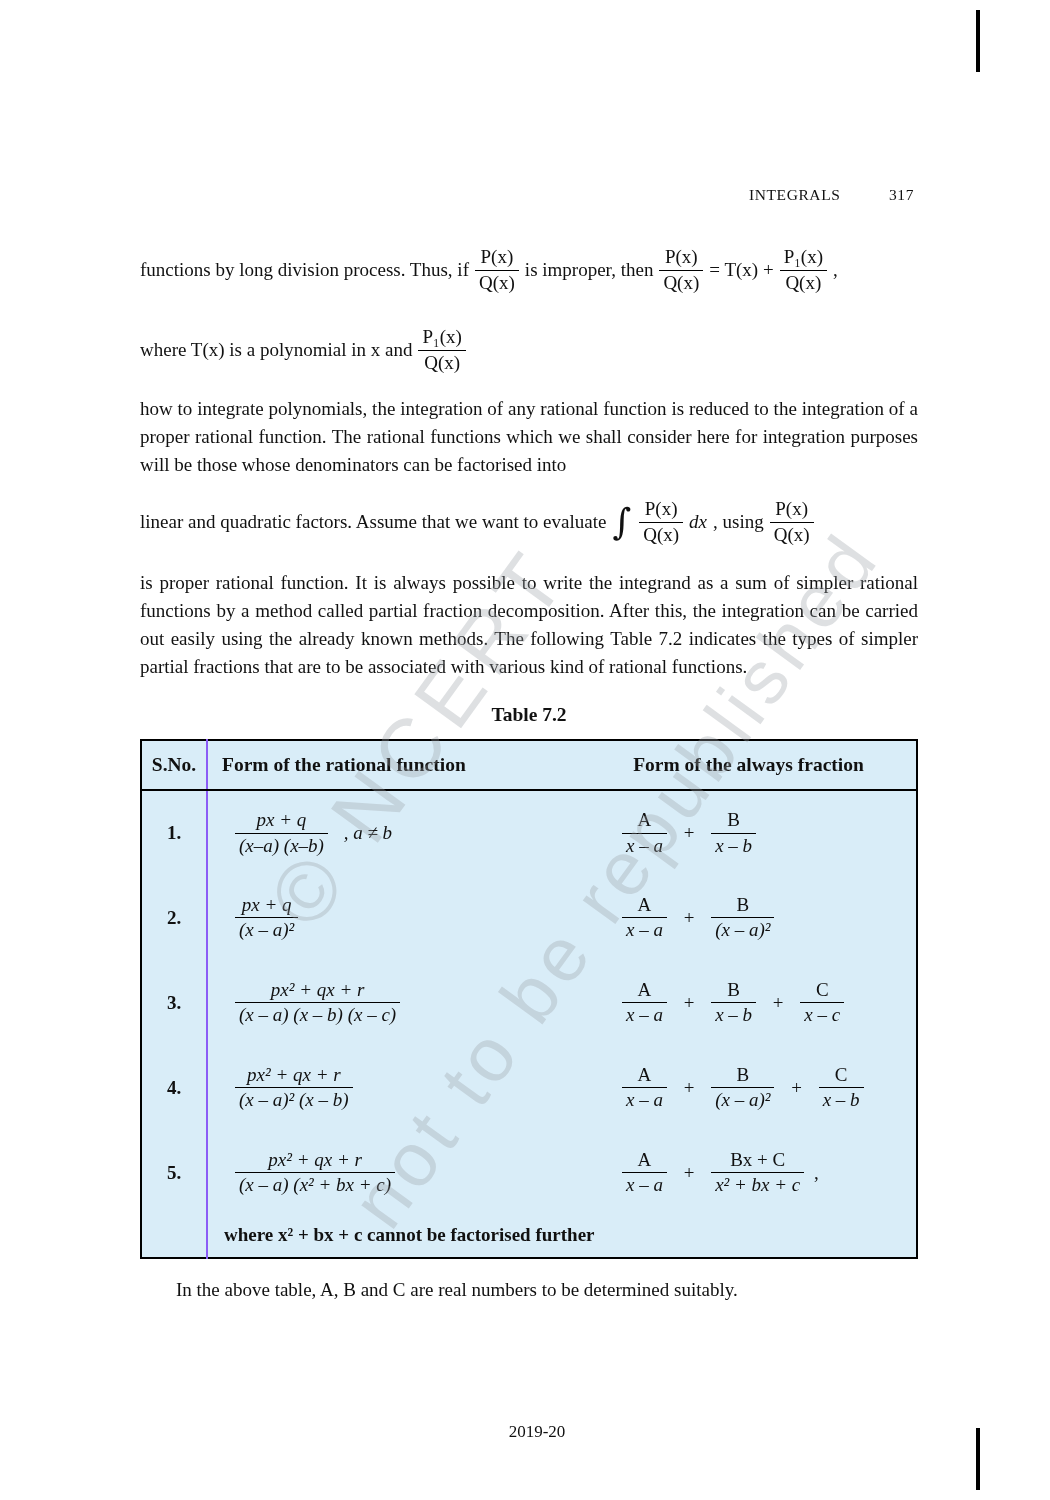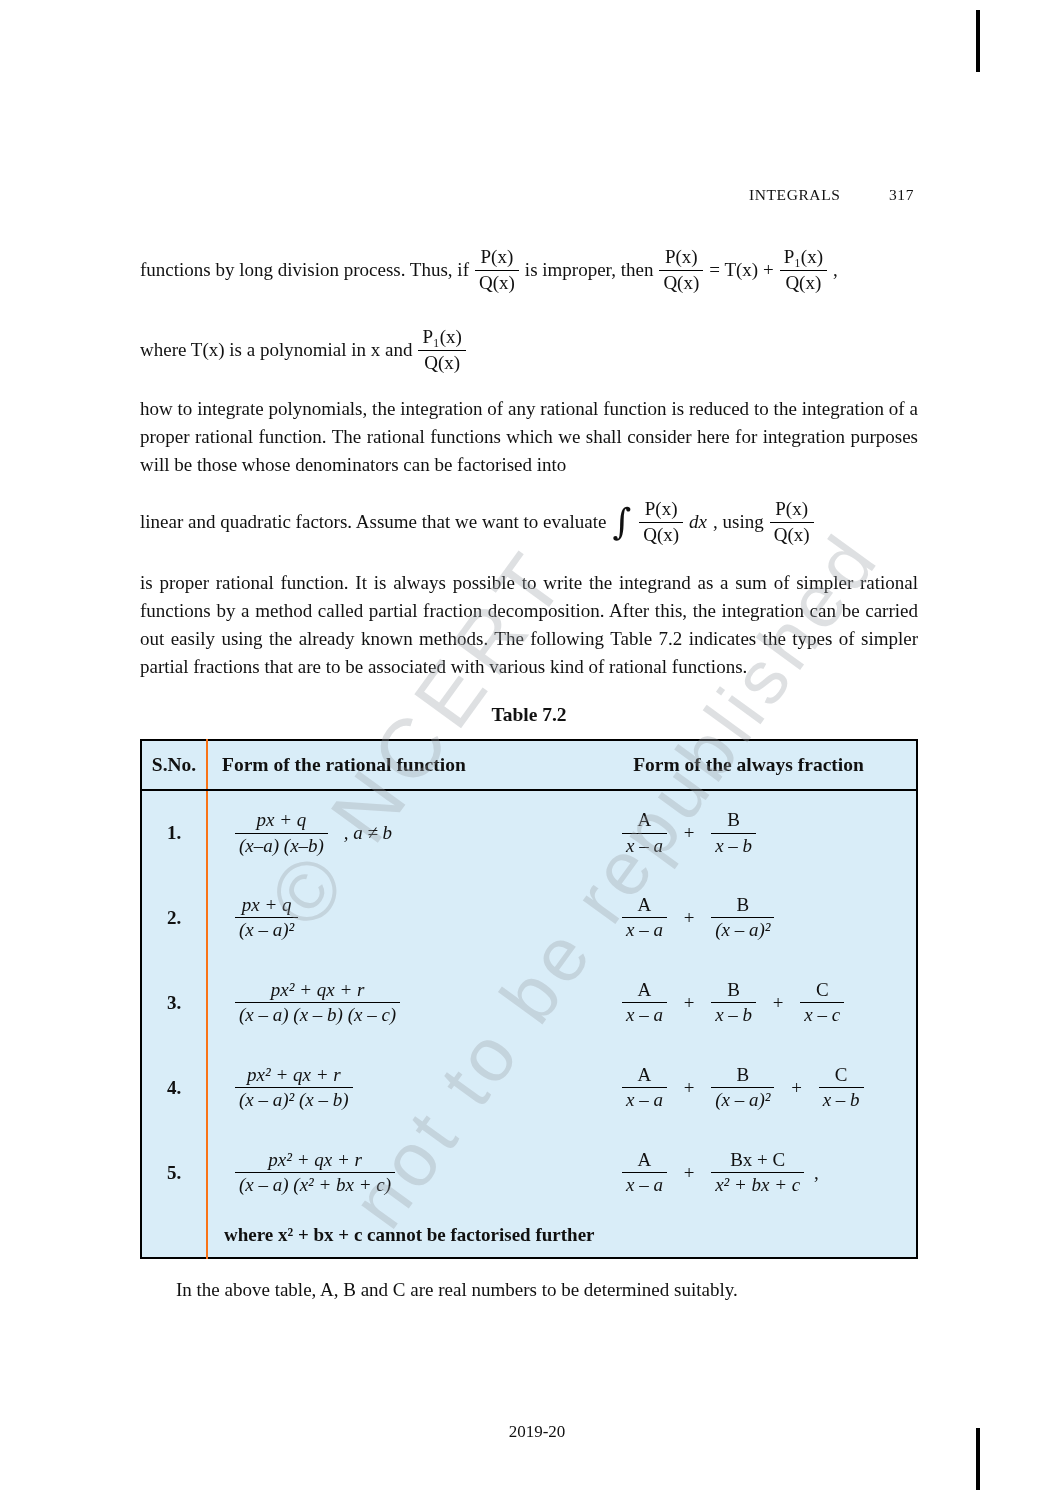--- a/index.html
+++ b/index.html
@@ -66,21 +66,21 @@
     width: 100%; margin-top: 10px;
     border-collapse: collapse;
     border: 2px solid #000;
     background: #d9edf8;
     font-size: 19px;
   }
   .t72 th { border-bottom: 2px solid #000; font-weight: bold; padding: 10px 8px; font-size: 19.5px; }
   .t72 th.h1 { width: 66px; text-align: center; }
   .t72 th.h2 { width: 374px; text-align: left; padding-left: 14px; }
   .t72 th.h3 { text-align: center; }
-  .b-r { border-right: 2px solid #f97316; }
+  .b-r { border-right: 2px solid #8b5cf6; }
   .t72 tbody tr { height: 85px; }
   .t72 tbody tr.fn { height: 42px; font-weight: bold; }
   .t72 td { vertical-align: middle; padding: 6px 8px; }
   .t72 td.sno { text-align: center; font-weight: bold; }
   .t72 td.rat { padding-left: 24px; }
   .t72 td.par { padding-left: 38px; }
   .t72 td.footnote { padding: 6px 8px 8px 16px; }
   .t72 .frac { margin: 12px 3px; }
   .plus { display: inline-block; vertical-align: middle; margin: 0 9px; }
   .sfx { display: inline-block; vertical-align: middle; margin-left: 8px; }

